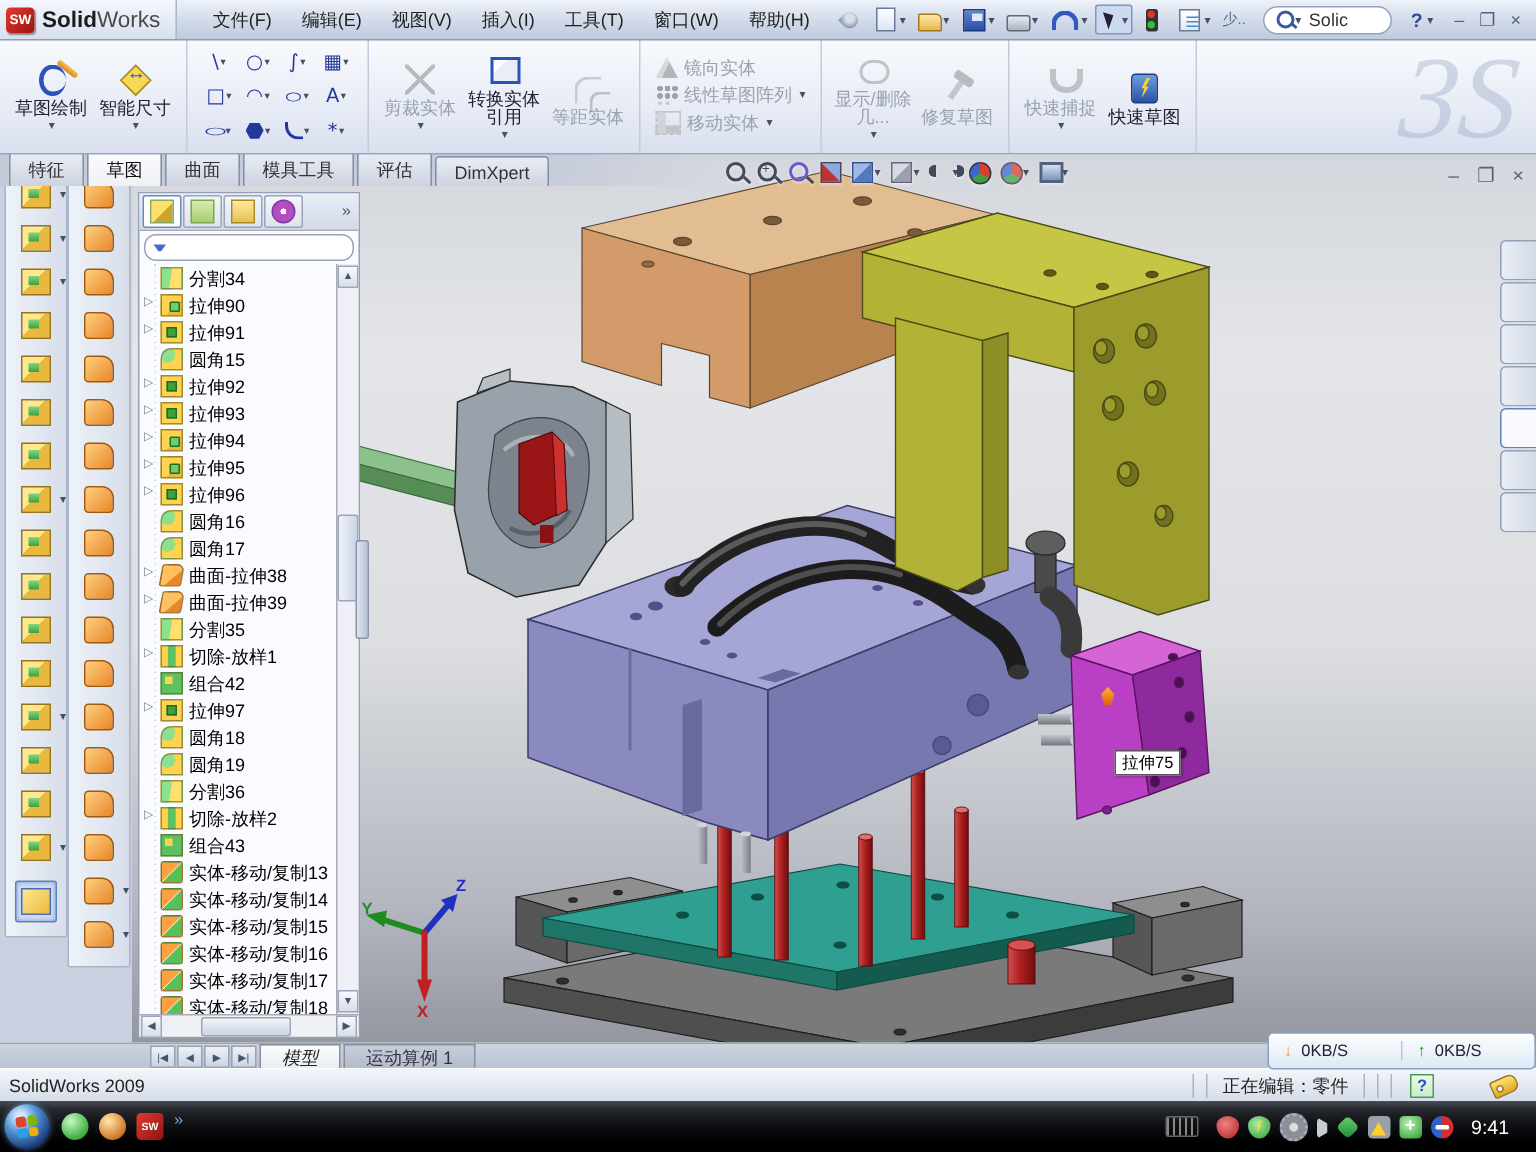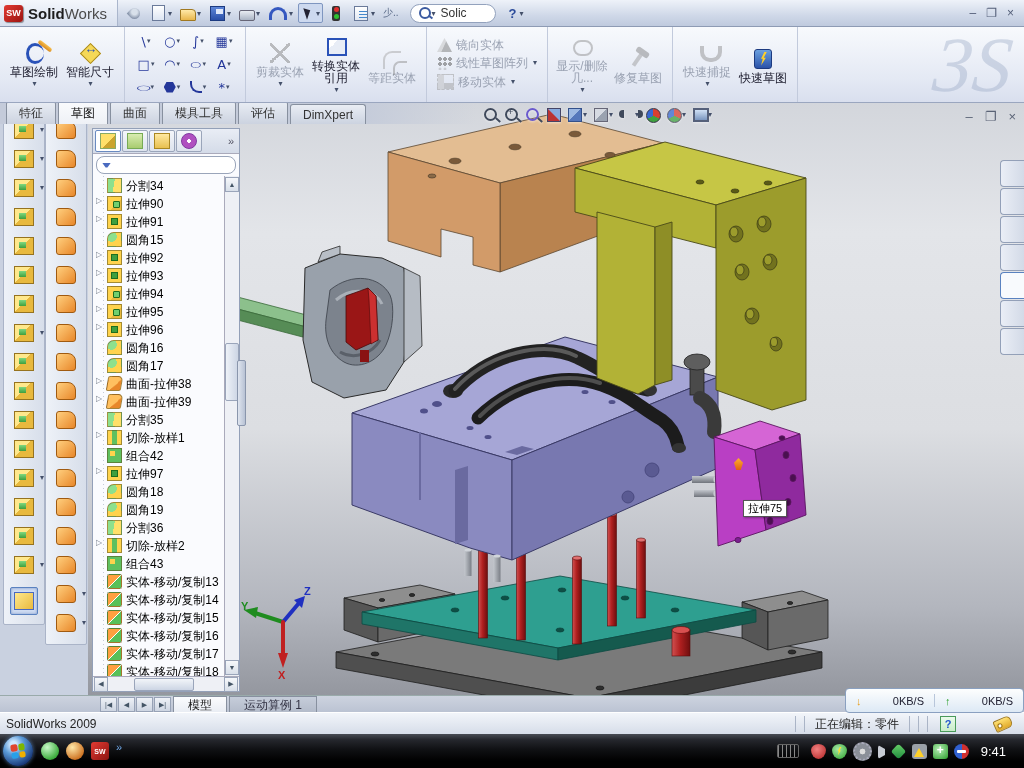--- a/index.html
+++ b/index.html
@@ -174,39 +174,39 @@
     border-radius:4px 0 0 4px;display:flex;align-items:center;justify-content:center;}
   .tp-tab[data-active="true"]{background:#f8fafd;border-color:#5a82c0;}
   .tpi{width:15px;height:14px;}
   
   #doctabs{left:0;top:695px;width:1024px;height:17px;background:linear-gradient(#cdd3df,#bac2d2);border-top:1px solid #9aa;
     display:flex;align-items:stretch;z-index:12;}
   .dnav{display:flex;gap:1px;margin-left:100px;align-items:center;}
   .dnav span{width:15px;height:13px;background:linear-gradient(#eef1f6,#cdd5e2);border:1px solid #97a2b6;font-size:7px;
     display:flex;align-items:center;justify-content:center;color:#456;}
   .dtab{padding:1px 14px;border:1px solid #87909f;border-bottom:none;margin-left:2px;display:flex;align-items:center;white-space:nowrap;}
-  .dtab[data-active="true"]{background:linear-gradient(#fbfcfe,#e8ecf3);}
+  .dtab[data-active="true"]{background:linear-gradient(#fbfcfe,#e8ecf3);font-style:italic;}
   .dtab[data-active="false"]{background:linear-gradient(#c6cdda,#b2bac9);color:#334;}
   
   #statusbar{left:0;top:712px;width:1024px;height:22px;background:linear-gradient(#f2f5fa,#d5dce8);
     border-top:1px solid #fff;display:flex;align-items:center;z-index:12;}
   #statusbar .sleft{padding-left:6px;color:#222;}
   .sright{margin-left:auto;display:flex;align-items:center;height:100%;}
   .ssep{width:1px;height:70%;background:#aab4c6;margin:0 4px;}
   .qicon{width:14px;height:14px;background:linear-gradient(#eafbea,#c8ecc8);border:1px solid #4a9a5a;color:#2255cc;
     font-weight:bold;font-size:11px;display:flex;align-items:center;justify-content:center;margin:0 8px;}
   .tagicon{width:16px;height:10px;background:linear-gradient(#ffe070,#e0a828);border:1px solid #a07818;border-radius:2px 5px 5px 2px;
     transform:rotate(-24deg);margin:0 12px 0 30px;position:relative;}
   .tagicon::after{content:"";position:absolute;left:2px;top:3px;width:3px;height:3px;border-radius:50%;background:#fff;border:1px solid #a07818;}
   
   #netspeed{left:845px;top:688px;width:177px;height:23px;background:linear-gradient(#fdfefe,#dde9f5);
     border:1px solid #8aa0c0;border-radius:4px;display:flex;align-items:center;z-index:40;font-size:11px;color:#223;}
   .ns-arrow-down{color:#e8a020;font-weight:bold;margin:0 6px 0 10px;}
   .ns-arrow-up{color:#2aa02a;font-weight:bold;margin:0 6px 0 10px;}
-  .ns-val{flex:1;text-align:right;padding-right:10px;}
+  .ns-val{flex:1;padding-right:10px;}
   .ns-div{width:1px;height:60%;background:#b8c6da;}
   
   #taskbar{left:0;top:734px;width:1024px;height:34px;z-index:50;
     background:linear-gradient(#484c54 0%,#26282e 16%,#101114 45%,#000 80%,#000);display:flex;align-items:center;}
   .orb{width:30px;height:30px;border-radius:50%;margin:0 8px 0 3px;position:relative;flex:none;
     background:radial-gradient(circle at 35% 28%,#cfe8ff 0 10%,#5a9ad8 35%,#1a3a7a 75%,#0a1830);box-shadow:0 0 4px rgba(120,180,255,.6);}
   .orbflag{position:absolute;left:8px;top:8px;width:14px;height:14px;transform:rotate(-8deg);display:grid;grid-template-columns:1fr 1fr;gap:1px;}
   .orbflag i{border-radius:2px;}
   .ql{display:flex;align-items:center;gap:7px;margin-right:8px;}
   .qli{width:18px;height:18px;border-radius:3px;}
@@ -242,20 +242,30 @@
 </style>
 </head>
 <body>
 
 <div class="abs" id="titlebar">
   <div class="logo">
     <span class="logo-badge">SW</span>
     <span class="logo-solid">Solid</span>
       <span class="logo-works">Works</span>
   </div>
+  <div class="menus">
+
+  <span class="menu-item">文件(F)</span>
+      <span class="menu-item">编辑(E)</span>
+      <span class="menu-item">视图(V)</span>
+      <span class="menu-item">插入(I)</span>
+      <span class="menu-item">工具(T)</span>
+      <span class="menu-item">窗口(W)</span>
+      <span class="menu-item">帮助(H)</span>
+    </div>
   <div class="tbtools">
     <span class="tbtn">
         <span class="ti ti-pin"></span>
       </span>
     <span class="tbtn">
         <span class="ti ti-new"></span>
         <span class="dd">▾</span>
       </span>
     <span class="tbtn">
         <span class="ti ti-open"></span>

